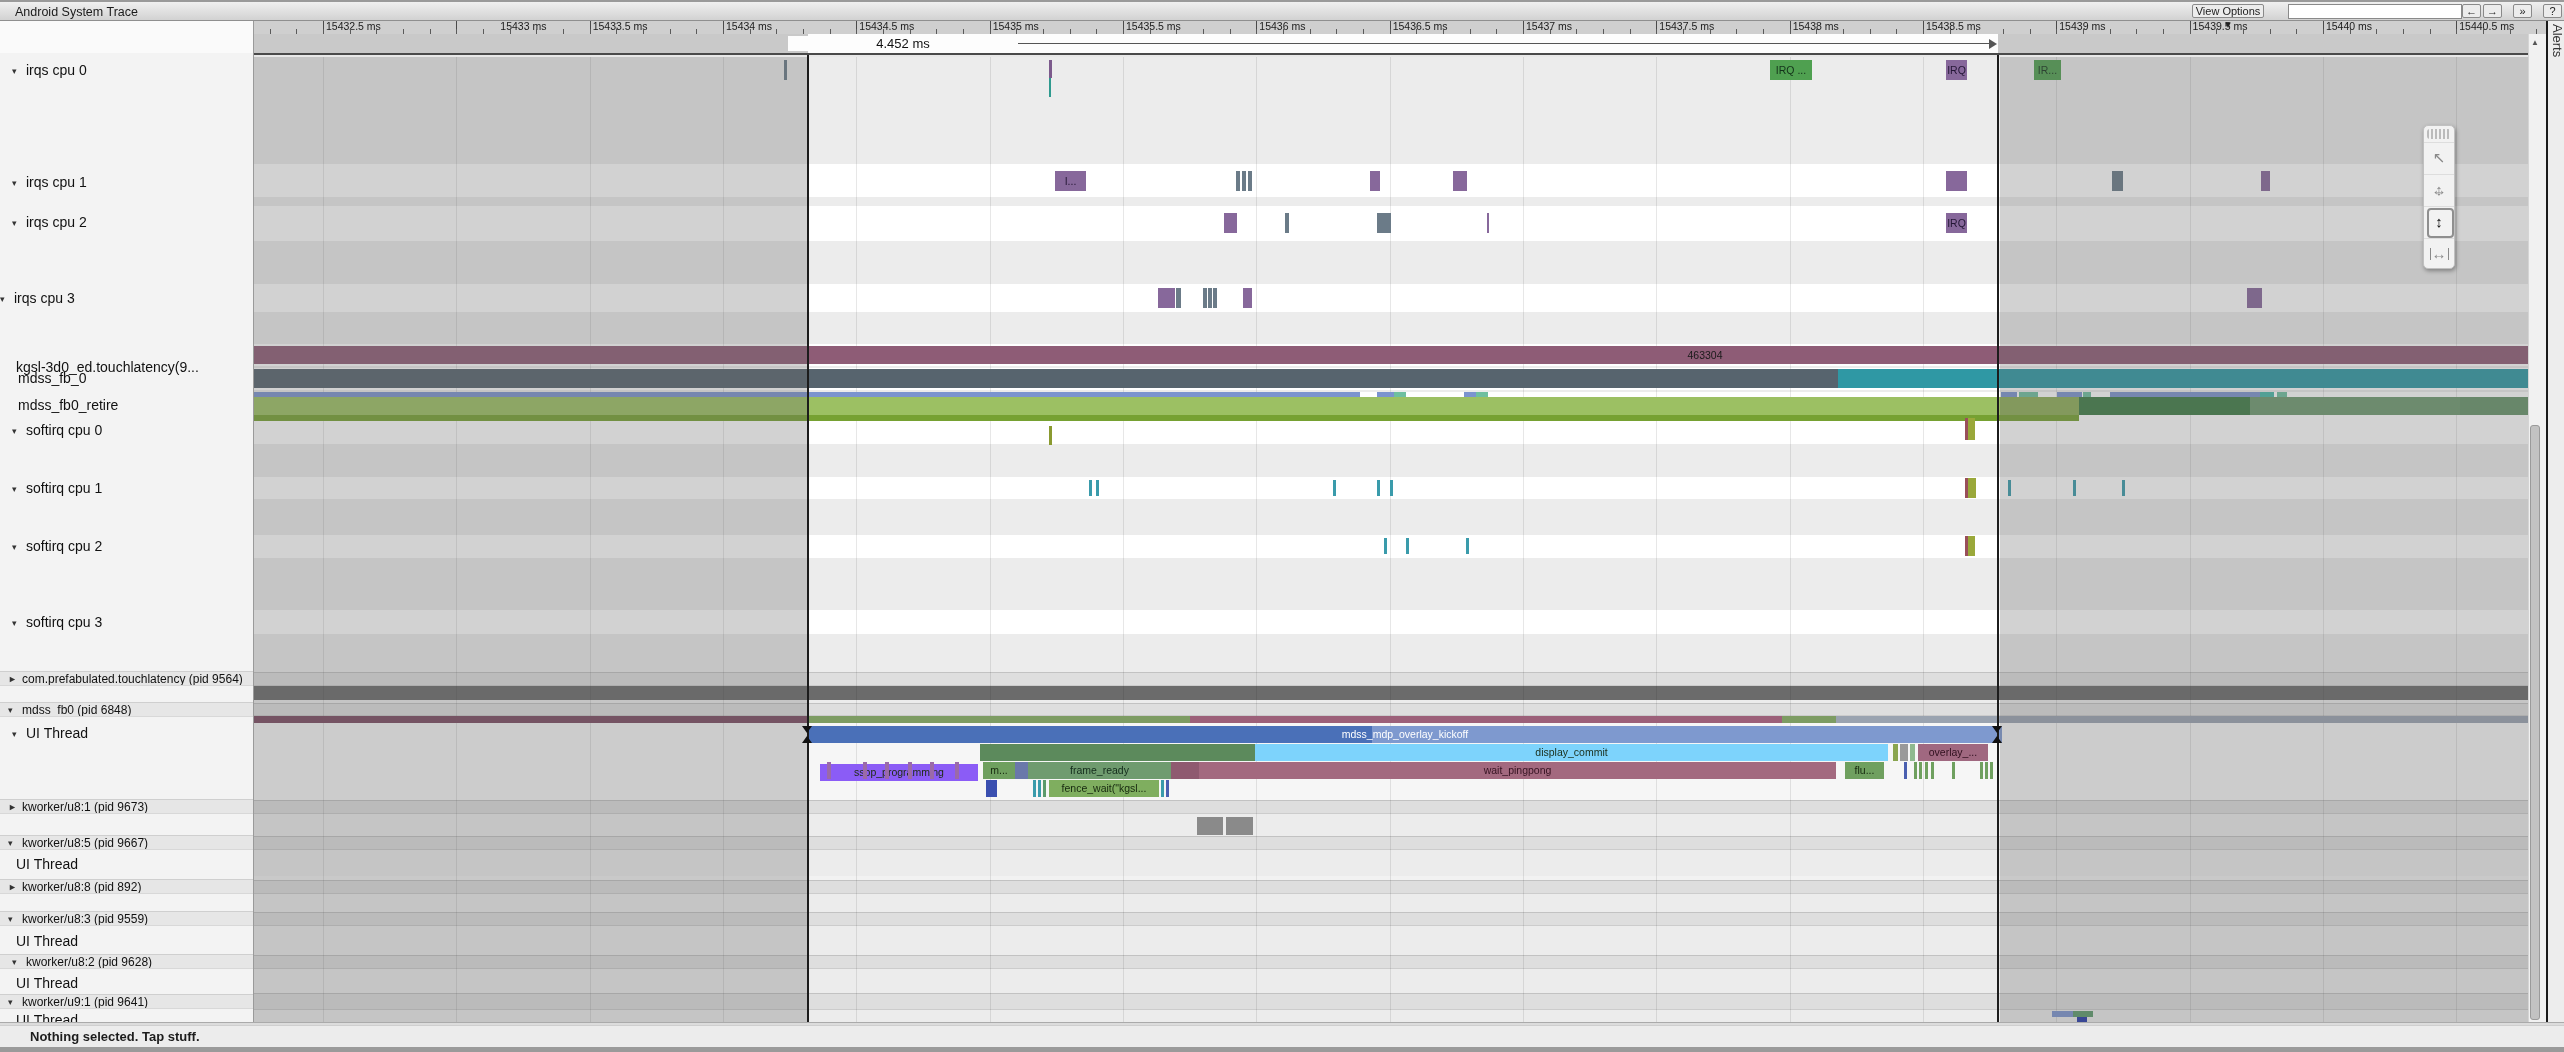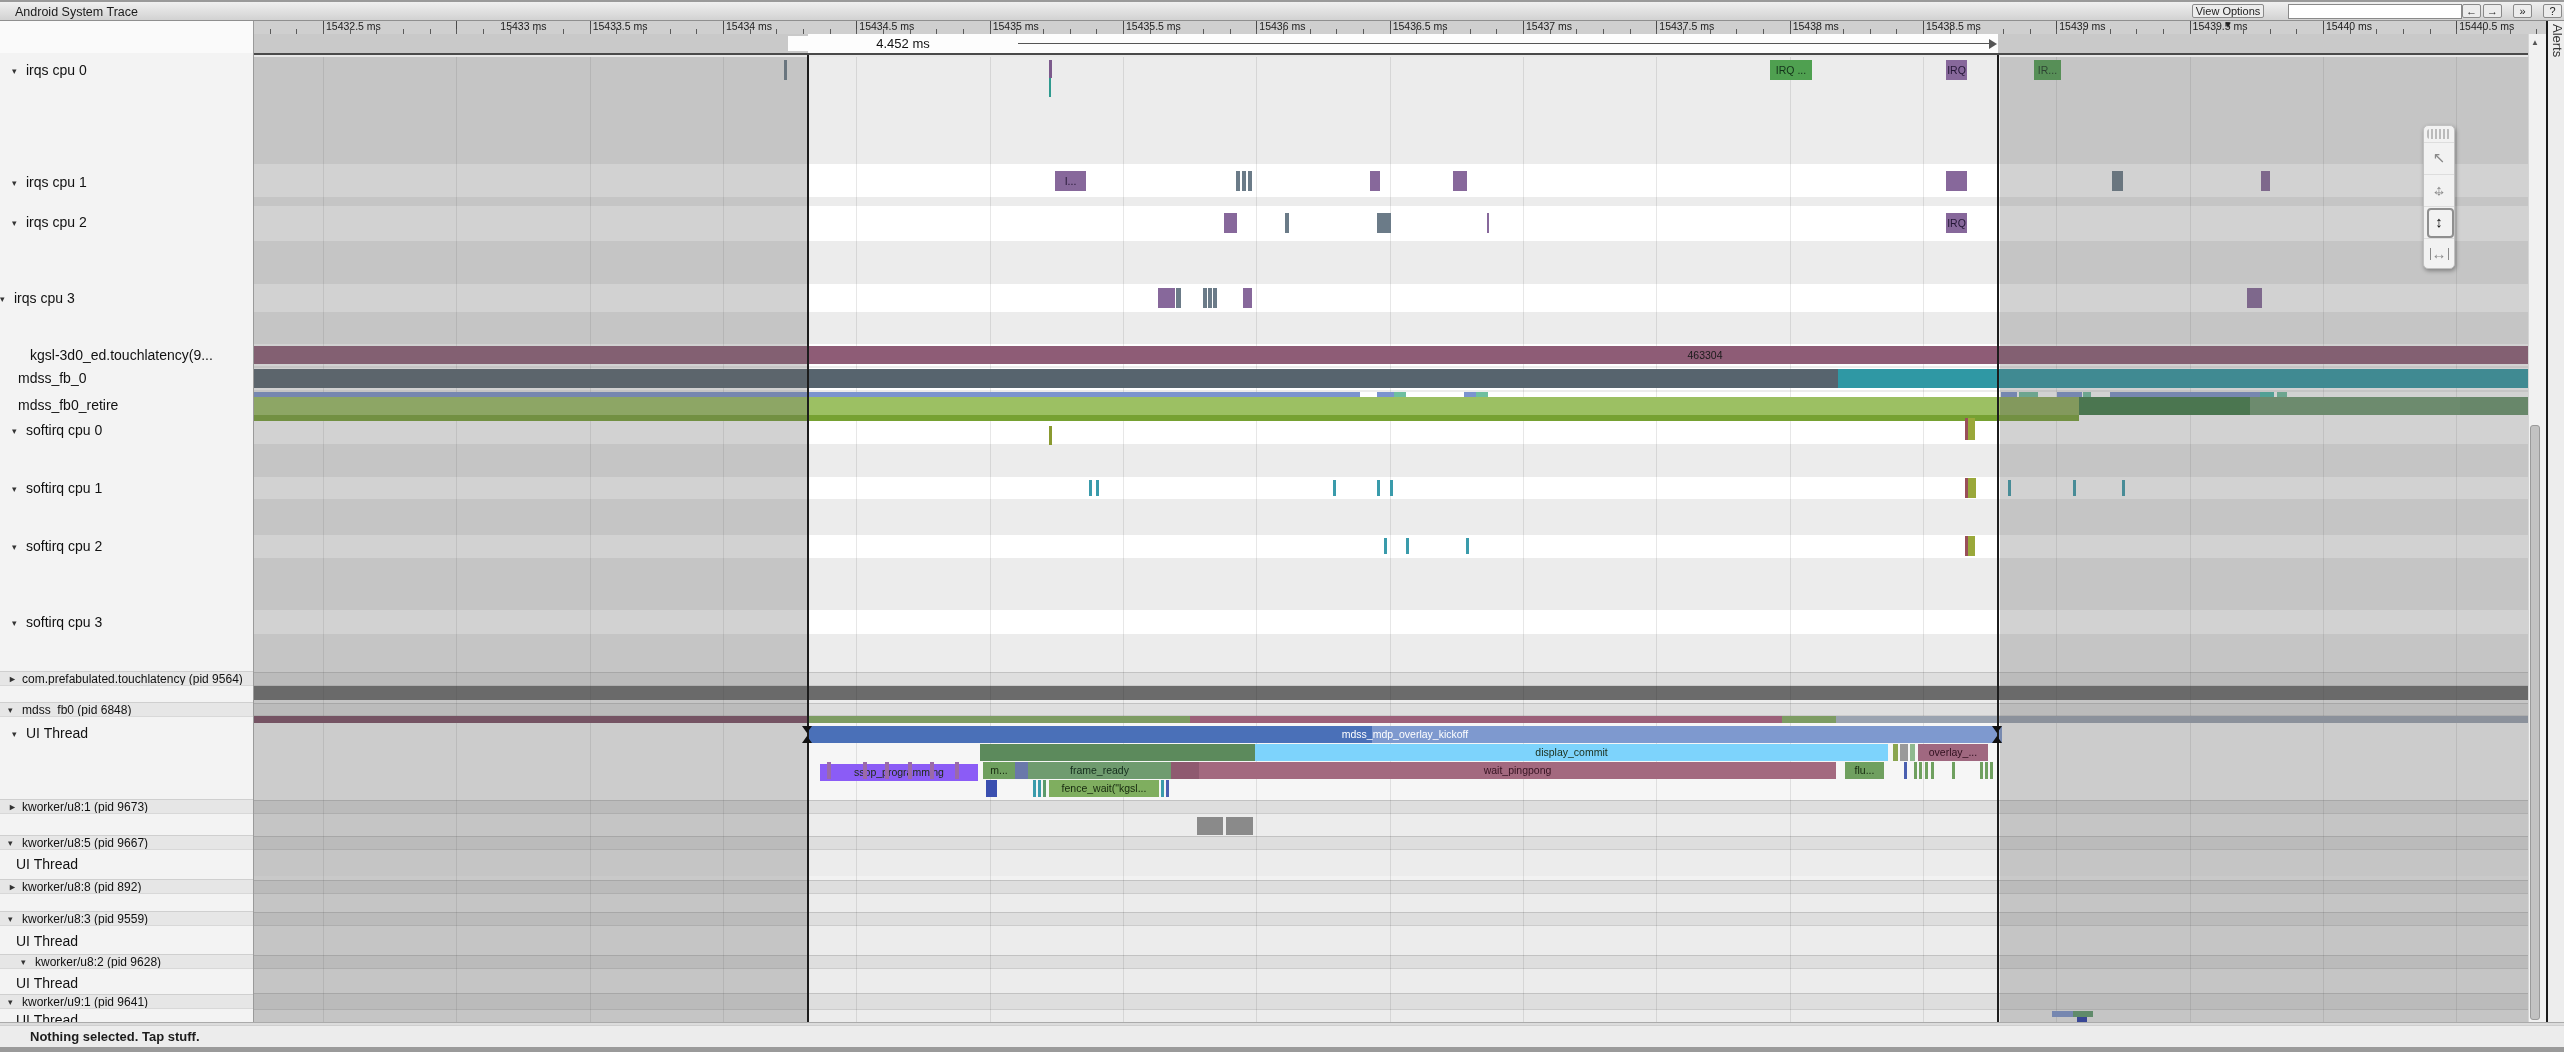--- a/index.html
+++ b/index.html
@@ -225,37 +225,37 @@
   <div id="measure-label" class="abs">4.452 ms</div>
 </div>
 <div id="trackTopLine" class="abs"></div>
 
 <div id="corner" class="abs"></div>
 <div id="sidebar" class="abs">
     <div class="abs side-item side-group" style="top: 7px; height: 20px; line-height: 20px; padding-left: 12px; box-sizing: border-box;"><span class="tri">▾</span><span>irqs cpu 0</span></div>
     <div class="abs side-item side-group" style="top: 119px; height: 20px; line-height: 20px; padding-left: 12px; box-sizing: border-box;"><span class="tri">▾</span><span>irqs cpu 1</span></div>
     <div class="abs side-item side-group" style="top: 159px; height: 20px; line-height: 20px; padding-left: 12px; box-sizing: border-box;"><span class="tri">▾</span><span>irqs cpu 2</span></div>
     <div class="abs side-item side-group" style="top: 235px; height: 20px; line-height: 20px; box-sizing: border-box;"><span class="tri">▾</span><span>irqs cpu 3</span></div>
-    <div class="abs side-item side-group" style="top: 292px; height: 20px; line-height: 20px; padding-left: 16px; box-sizing: border-box;"><span class="tri"></span><span>kgsl-3d0_ed.touchlatency(9...</span></div>
+    <div class="abs side-item side-group" style="top: 304px; height: 20px; line-height: 20px; padding-left: 2px; box-sizing: border-box;"><span class="tri"></span><span>kgsl-3d0_ed.touchlatency(9...</span></div>
     <div class="abs side-item side-group" style="top: 315px; height: 20px; line-height: 20px; padding-left: 4px; box-sizing: border-box;"><span class="tri"></span><span>mdss_fb_0</span></div>
     <div class="abs side-item side-group" style="top: 342px; height: 20px; line-height: 20px; padding-left: 4px; box-sizing: border-box;"><span class="tri"></span><span>mdss_fb0_retire</span></div>
     <div class="abs side-item side-group" style="top: 367px; height: 20px; line-height: 20px; padding-left: 12px; box-sizing: border-box;"><span class="tri">▾</span><span>softirq cpu 0</span></div>
     <div class="abs side-item side-group" style="top: 425px; height: 20px; line-height: 20px; padding-left: 12px; box-sizing: border-box;"><span class="tri">▾</span><span>softirq cpu 1</span></div>
     <div class="abs side-item side-group" style="top: 483px; height: 20px; line-height: 20px; padding-left: 12px; box-sizing: border-box;"><span class="tri">▾</span><span>softirq cpu 2</span></div>
     <div class="abs side-item side-group" style="top: 559px; height: 20px; line-height: 20px; padding-left: 12px; box-sizing: border-box;"><span class="tri">▾</span><span>softirq cpu 3</span></div>
     <div class="abs side-item side-head" style="top: 618px; height: 15px; line-height: 15px; padding-left: 8px; box-sizing: border-box;"><span class="tri">►</span><span>com.prefabulated.touchlatency (pid 9564)</span></div>
     <div class="abs side-item side-head" style="top: 649px; height: 15px; line-height: 15px; padding-left: 8px; box-sizing: border-box;"><span class="tri">▾</span><span>mdss_fb0 (pid 6848)</span></div>
     <div class="abs side-item side-group" style="top: 670px; height: 20px; line-height: 20px; padding-left: 12px; box-sizing: border-box;"><span class="tri">▾</span><span>UI Thread</span></div>
     <div class="abs side-item side-head" style="top: 746px; height: 15px; line-height: 15px; padding-left: 8px; box-sizing: border-box;"><span class="tri">►</span><span>kworker/u8:1 (pid 9673)</span></div>
     <div class="abs side-item side-head" style="top: 782px; height: 15px; line-height: 15px; padding-left: 8px; box-sizing: border-box;"><span class="tri">▾</span><span>kworker/u8:5 (pid 9667)</span></div>
     <div class="abs side-item side-group" style="top: 801px; height: 20px; line-height: 20px; padding-left: 2px; box-sizing: border-box;"><span class="tri"></span><span>UI Thread</span></div>
     <div class="abs side-item side-head" style="top: 826px; height: 15px; line-height: 15px; padding-left: 8px; box-sizing: border-box;"><span class="tri">►</span><span>kworker/u8:8 (pid 892)</span></div>
     <div class="abs side-item side-head" style="top: 858px; height: 15px; line-height: 15px; padding-left: 8px; box-sizing: border-box;"><span class="tri">▾</span><span>kworker/u8:3 (pid 9559)</span></div>
     <div class="abs side-item side-group" style="top: 878px; height: 20px; line-height: 20px; padding-left: 2px; box-sizing: border-box;"><span class="tri"></span><span>UI Thread</span></div>
-    <div class="abs side-item side-head" style="top: 901px; height: 15px; line-height: 15px; padding-left: 21px; box-sizing: border-box;"><span class="tri">▾</span><span>kworker/u8:2 (pid 9628)</span></div>
+    <div class="abs side-item side-head" style="top: 901px; height: 15px; line-height: 15px; padding-left: 12px; box-sizing: border-box;"><span class="tri">▾</span><span>kworker/u8:2 (pid 9628)</span></div>
     <div class="abs side-item side-group" style="top: 920px; height: 20px; line-height: 20px; padding-left: 2px; box-sizing: border-box;"><span class="tri"></span><span>UI Thread</span></div>
     <div class="abs side-item side-head" style="top: 941px; height: 15px; line-height: 15px; padding-left: 8px; box-sizing: border-box;"><span class="tri">▾</span><span>kworker/u9:1 (pid 9641)</span></div>
     <div class="abs side-item side-group" style="top: 957px; height: 20px; line-height: 20px; padding-left: 2px; box-sizing: border-box;"><span class="tri"></span><span>UI Thread</span></div>
   </div>
 
 <div id="timeline" class="abs">
     <div class="abs band" style="top: 1010px; height: 12px; background: rgb(236, 236, 236);"></div>
     <div class="abs band band-hdr" style="top: 993px; height: 17px; background: rgb(222, 222, 222);"></div>
     <div class="abs band" style="top: 969px; height: 24px; background: rgb(236, 236, 236);"></div>
     <div class="abs band band-hdr" style="top: 955px; height: 14px; background: rgb(222, 222, 222);"></div>

